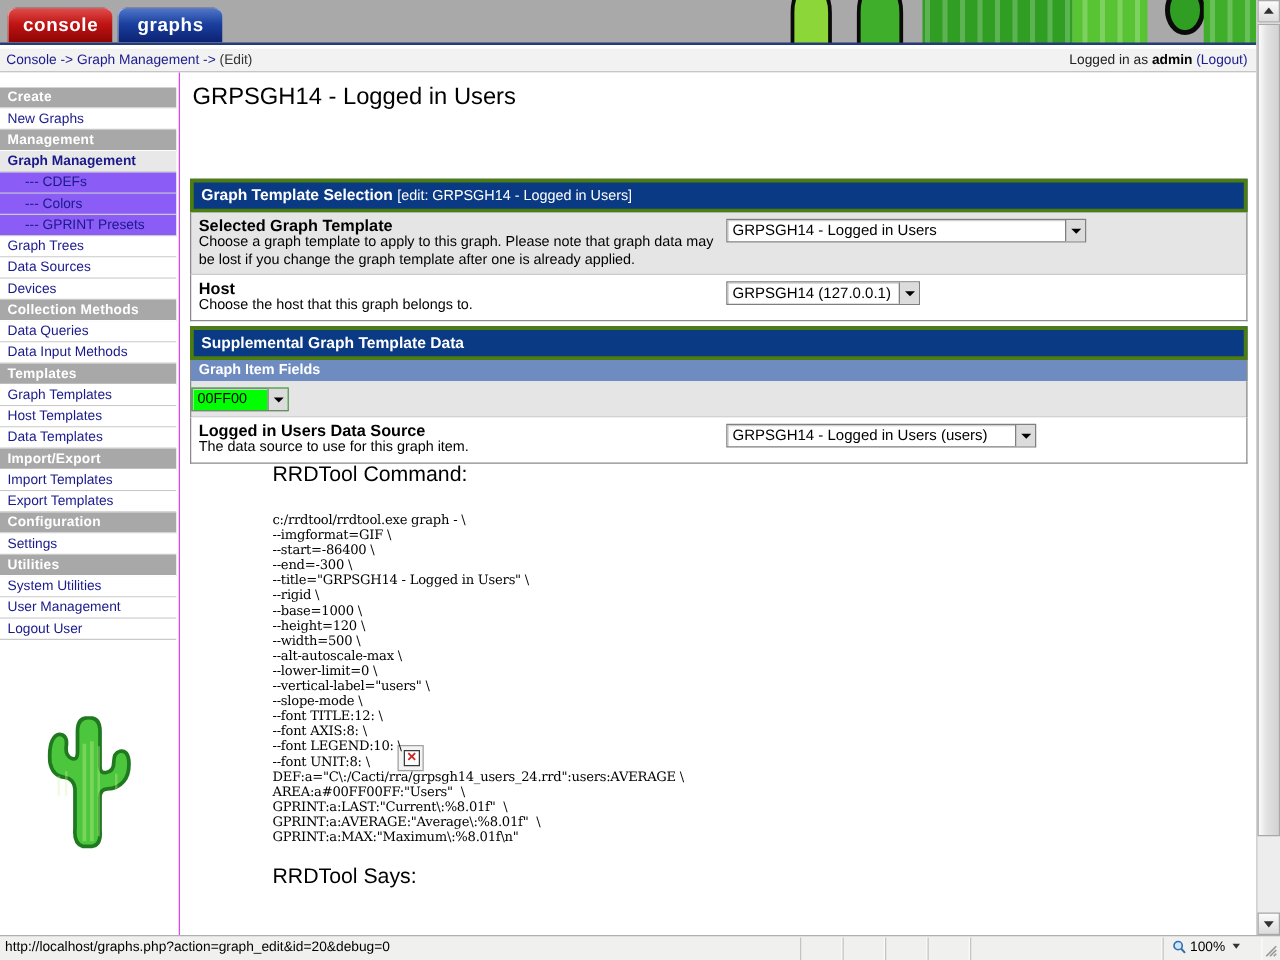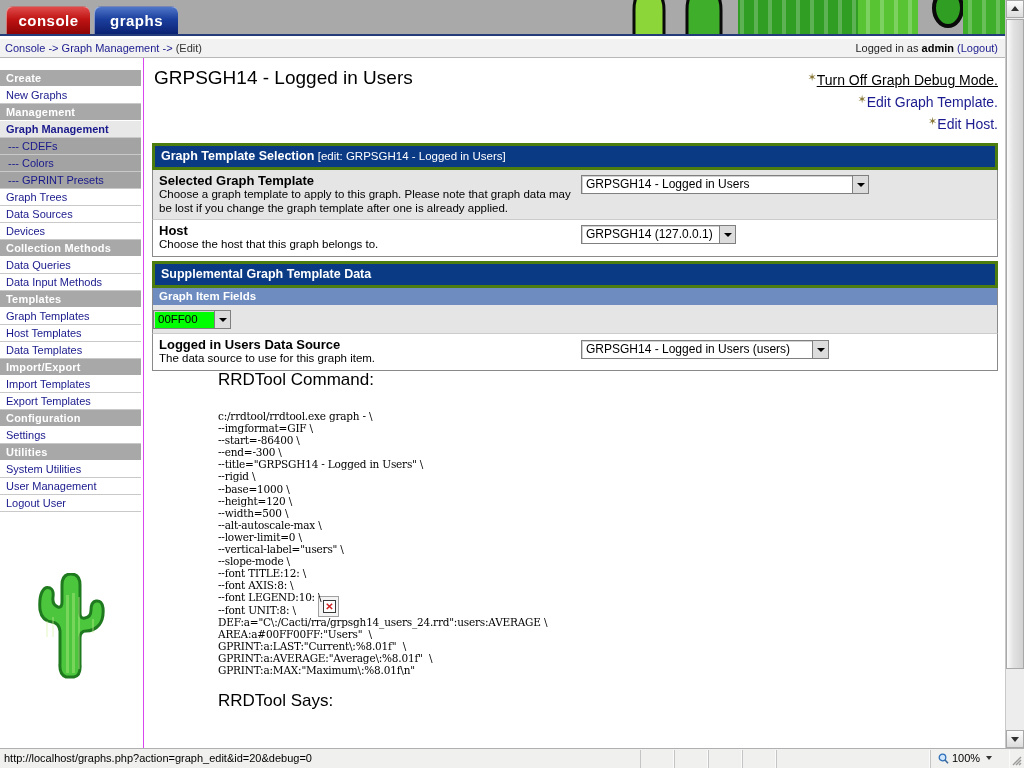--- a/index.html
+++ b/index.html
@@ -99,21 +99,21 @@
   .nav-item {
     font-size: 11px;
     color: #19198c;
     padding: 2px 0 2px 6px;
     border-bottom: 1px solid #c9c9c9;
     background: #ffffff;
     cursor: pointer;
     white-space: nowrap;
   }
   .nav-item.current { font-weight: bold; background: #e8e8e8; }
-  .nav-item.sub { background: #a3a3a3; padding-left: 8px; }
+  .nav-item.sub { background: #8b5cf6; padding-left: 20px; }
   .cactus {
     position: absolute; left: 22px; top: 515px;
     width: 100px; height: 110px;
   }
 
   
   .main {
     position: absolute; top: 58px; left: 144px;
     width: 862px; height: 690px;
     background: #ffffff;
@@ -430,31 +430,20 @@
           <rect x="70" y="46" width="2" height="14"></rect>
         </g>
       </svg>
     </div>
   </div>
 
   <div class="main">
 
     <div class="page-title">GRPSGH14 - Logged in Users</div>
 
-    <div class="actions">
-      <div>
-        <span class="star">✶</span><span class="act-link visited">Turn Off Graph Debug Mode.</span>
-      </div>
-      <div>
-        <span class="star">✶</span><span class="act-link">Edit Graph Template.</span>
-      </div>
-      <div>
-        <span class="star">✶</span><span class="act-link">Edit Host.</span>
-      </div>
-    </div>
 
     <div class="panel" style="top:85px;">
       <div class="panel-head">
         <span>Graph Template Selection</span>
         <span class="sub">[edit: GRPSGH14 - Logged in Users]</span>
       </div>
 
       <div class="frow shade">
         <div class="fdesc">
           <div class="fname">Selected Graph Template</div>

